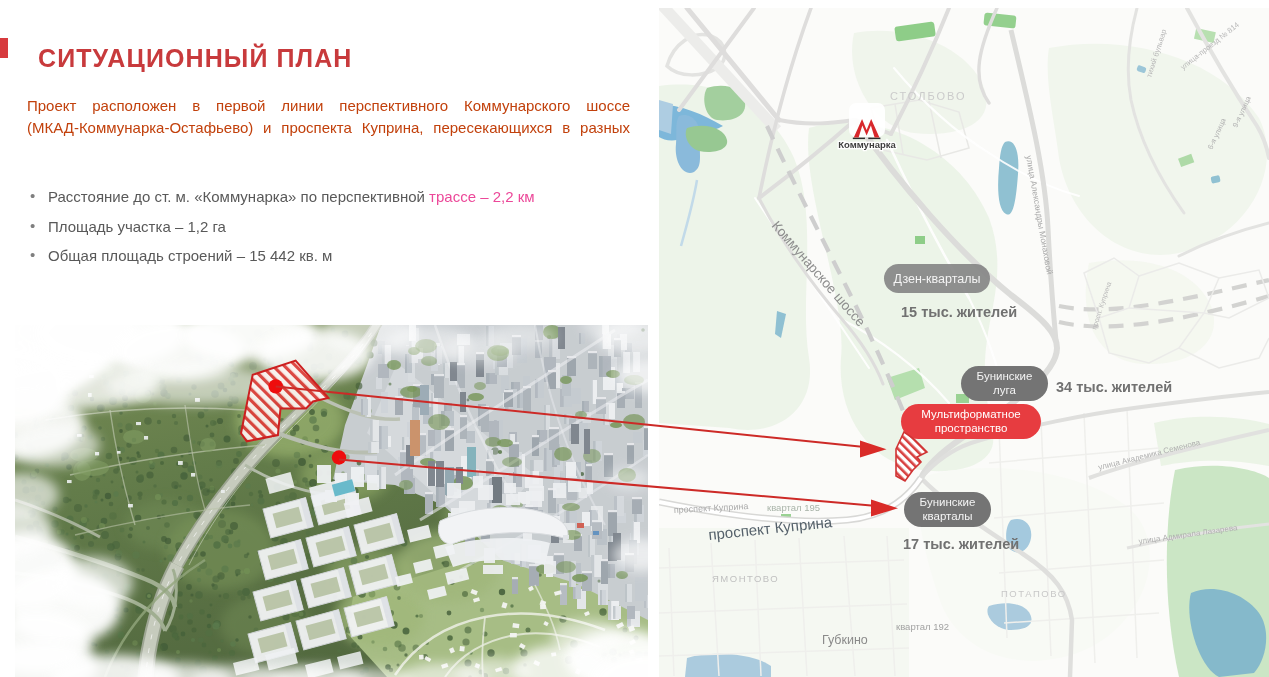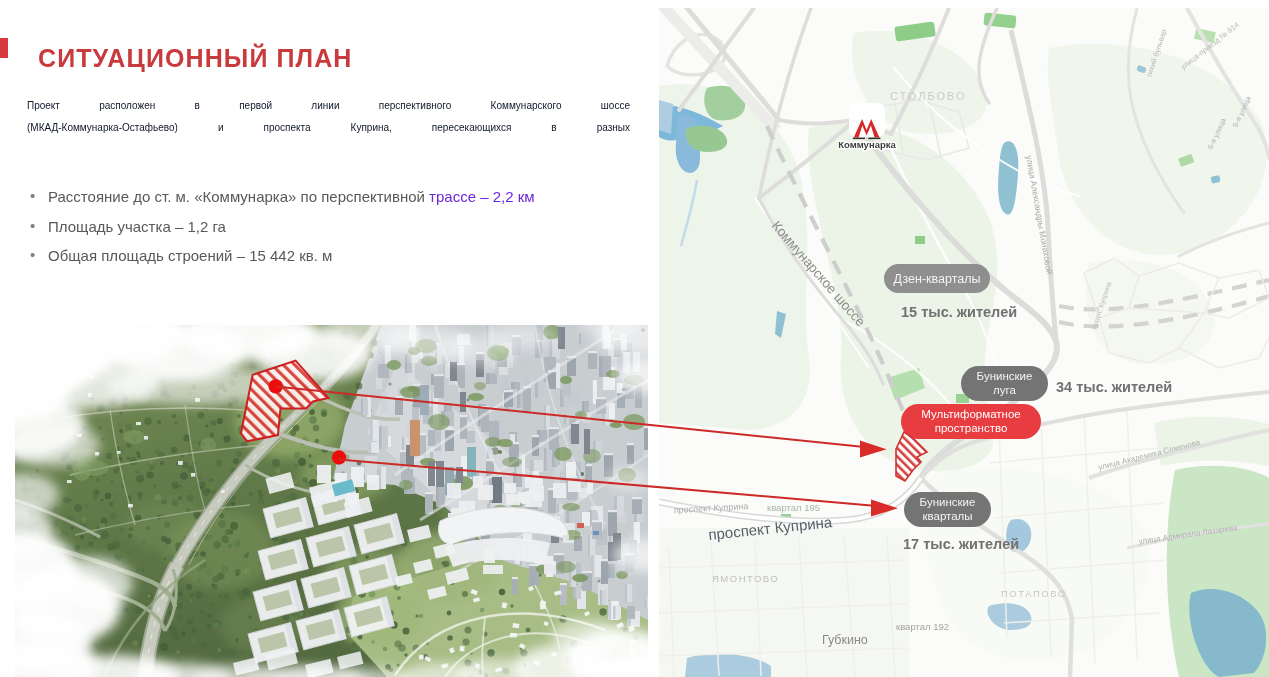--- a/index.html
+++ b/index.html
@@ -1,27 +1,27 @@
 <!DOCTYPE html>
 <html lang="ru"><head>
 <meta charset="utf-8">
 <style>
   html,body{margin:0;padding:0;}
   body{width:1269px;height:677px;position:relative;background:#fff;overflow:hidden;
        font-family:"Liberation Sans",sans-serif;}
   .tag{position:absolute;left:0;top:38px;width:8px;height:19.5px;background:#d73a3e;}
   h1{position:absolute;left:26px;top:32px;margin:12px;font-size:25px;font-weight:bold;
      color:#c83a3c;letter-spacing:1.1px;}
-  .lead{position:absolute;left:27px;top:95px;width:603px;font-size:10px;line-height:21.8px;
-        color:#0f172a;}
+  .lead{position:absolute;left:27px;top:95px;width:603px;font-size:15px;line-height:21.8px;
+        color:#c2410c;}
   .lead .j{text-align:justify;text-align-last:justify;}
   .bullets{position:absolute;left:27px;top:188px;width:610px;font-size:15px;color:#595959;}
   .bullets .row{position:relative;padding-left:21px;margin-bottom:12.6px;}
   .bullets .dot{position:absolute;left:3px;top:-1px;color:#7f7f7f;}
-  .muted{color:#6d28d9;}
+  .muted{color:#ec4899;}
 </style>
 </head>
 <body>
 
 <div class="tag"></div>
 
 <h1>СИТУАЦИОННЫЙ ПЛАН</h1>
 
 <div class="lead">
   <div class="j">Проект расположен в первой линии перспективного Коммунарского шоссе</div>

